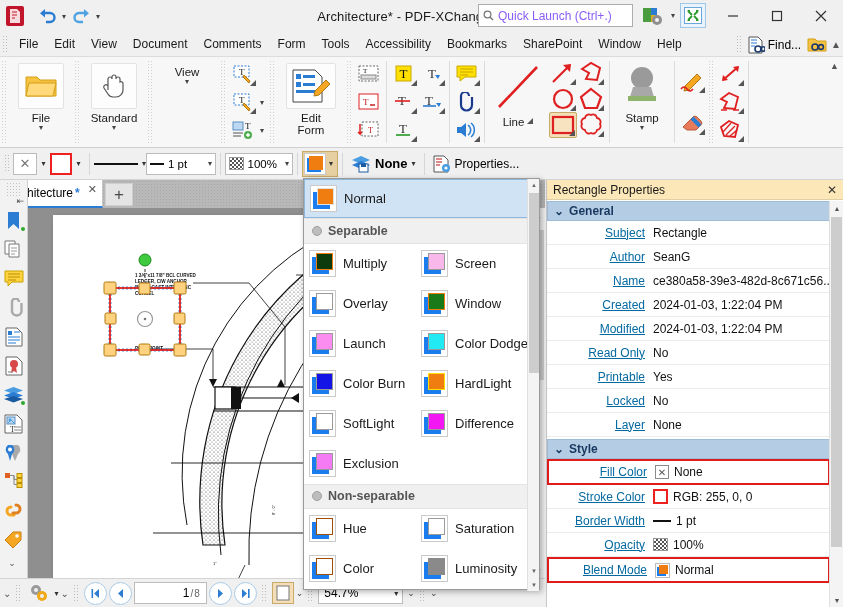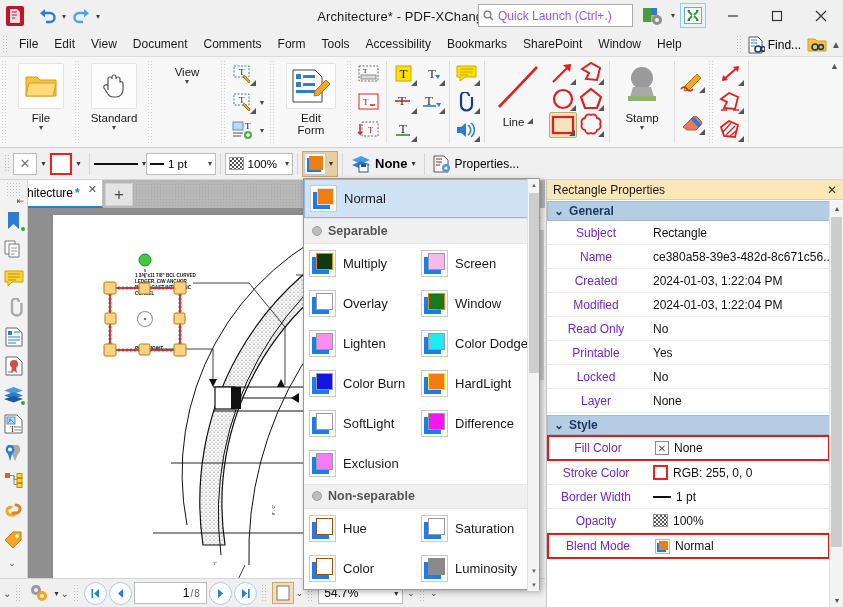--- a/index.html
+++ b/index.html
@@ -194,21 +194,21 @@
   .rp-body { position:absolute; top:21px; left:0; width:283px; height:406px; overflow:hidden; }
   .sect {
     height:20px; background:#b5cde4; display:flex; align-items:center; gap:5px;
     padding-left:6px; font-size:12px; font-weight:bold; color:#17375e;
     border:1px solid #9dbcd8;
   }
   .prow {
     height:24px; display:flex; align-items:center; border-bottom:1px solid #ececec;
   }
   .prow.hl { border:2px solid #e01b1b; height:26px; }
-  .pkey { width:104px; text-align:center; padding-right:6px; font-size:12px; color:#6d28d9; flex:none; }
+  .pkey { width:104px; text-align:right; padding-right:6px; font-size:12px; color:#0369a1; flex:none;text-decoration:underline; }
   .pval { flex:1; font-size:12px; color:#111; display:flex; align-items:center; gap:5px; padding-left:2px; }
   .rp-scroll { position:absolute; right:0; top:21px; width:14px; height:406px; background:#f4f4f4; border-left:1px solid #e0e0e0; }
   .rp-sthumb { position:absolute; left:1px; top:16px; width:11px; height:330px; background:#cdcdcd; }
   .rp-sarrow { width:14px; height:14px; display:flex; align-items:center; justify-content:center; font-size:7px; color:#555; cursor:pointer; }
 
   .sw-none { width:14px; height:14px; border:1px solid #8a8a8a; background:#fff;
     display:flex; align-items:center; justify-content:center; font-size:10px; color:#555; }
   .sw-red { width:15px; height:15px; border:2px solid #ef2020; background:#fff; }
   .sw-checker { width:15px; height:13px;
     background-image: linear-gradient(45deg,#555 25%,transparent 25%,transparent 75%,#555 75%),
@@ -977,21 +977,21 @@
             <span class="back"></span>
             <span class="front" id="f-0-3" style="background: rgb(26, 122, 26); border-color: rgb(240, 125, 16);"></span>
           </span>
         <span class="bm-label">Window</span>
       </div>
       <div class="bm-cell">
         <span class="bicon">
             <span class="back"></span>
             <span class="front" id="f-0-4" style="background: rgb(251, 140, 240); border-color: rgb(154, 154, 154);"></span>
           </span>
-        <span class="bm-label">Lighten</span>
+        <span class="bm-label">Launch</span>
       </div>
       <div class="bm-cell">
         <span class="bicon">
             <span class="back"></span>
             <span class="front" id="f-0-5" style="background: rgb(34, 234, 245); border-color: rgb(154, 154, 154);"></span>
           </span>
         <span class="bm-label">Color Dodge</span>
       </div>
       <div class="bm-cell">
         <span class="bicon">
@@ -1082,20 +1082,24 @@
     <div class="rp-body">
 
       <div class="sect">
         <span>⌄</span>
         <span>General</span>
       </div>
 
       <div class="prow">
         <span class="pkey">Subject</span>
         <span class="pval">Rectangle</span>
+      </div>
+      <div class="prow">
+        <span class="pkey">Author</span>
+        <span class="pval">SeanG</span>
       </div>
       <div class="prow">
         <span class="pkey">Name</span>
         <span class="pval">ce380a58-39e3-482d-8c671c56..</span>
       </div>
       <div class="prow">
         <span class="pkey">Created</span>
         <span class="pval">2024-01-03, 1:22:04 PM</span>
       </div>
       <div class="prow">

